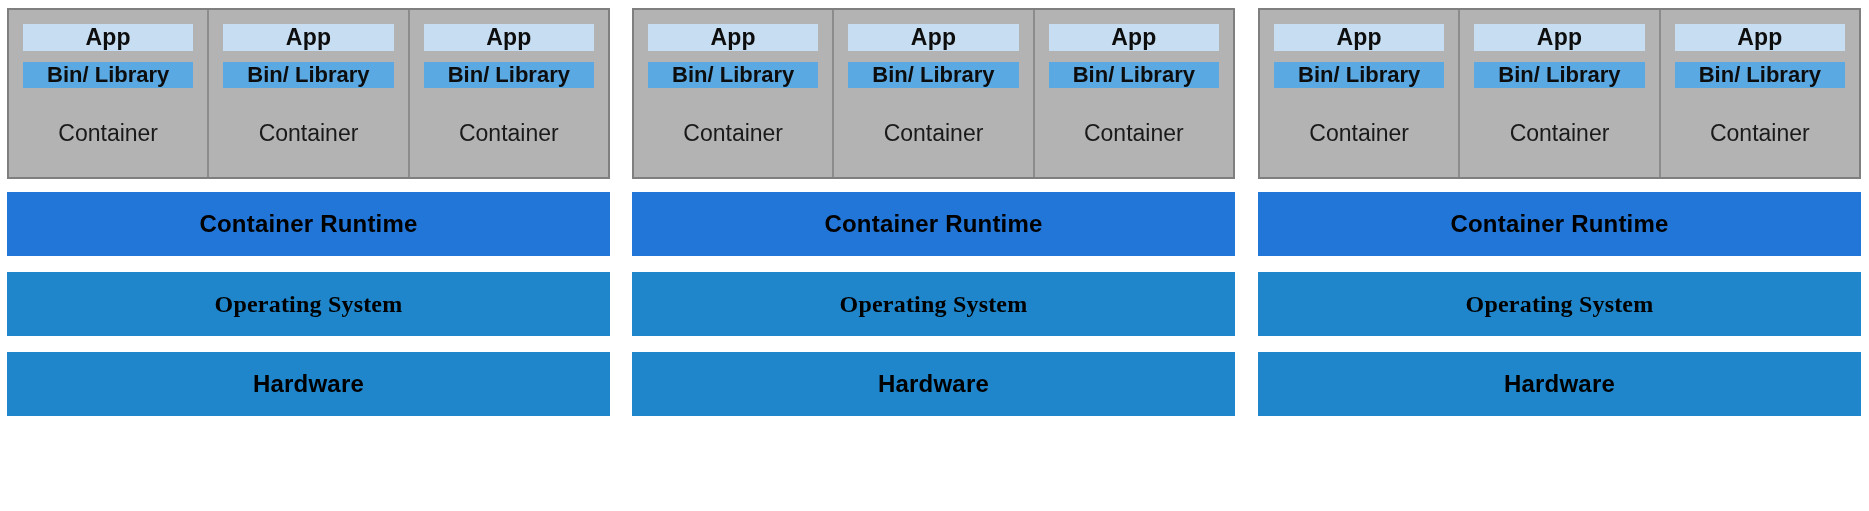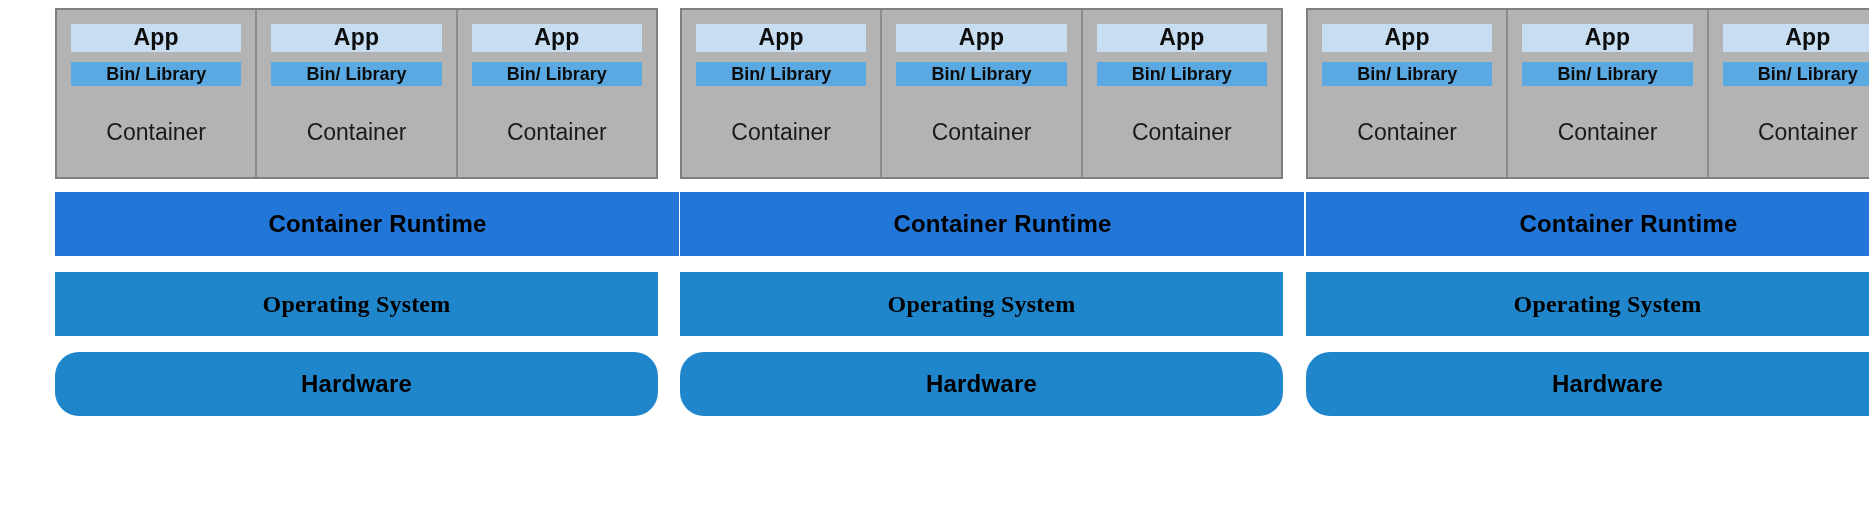--- a/index.html
+++ b/index.html
@@ -19,21 +19,20 @@
     width: 1869px;
     height: 511px;
     background: #ffffff;
   }
 
   
   .stack {
     position: absolute;
     top: 0;
     height: 511px;
-    margin-left: 48px;
   }
 
   
   .container-group {
     position: absolute;
     left: 0;
     top: 8px;
     height: 171px;
     box-sizing: border-box;
     background: #b3b3b3;
@@ -73,21 +72,21 @@
     height: 18px;
   }
 
   .binlib-box {
     background: #5ba9e3;
     height: 42px;
     display: flex;
     align-items: center;
     justify-content: center;
     font-weight: bold;
-    font-size: 18px;
+    font-size: 22px;
     color: #0d0d0d;
     white-space: nowrap;
   }
 
   .container-label {
     height: 100%;
     display: flex;
     align-items: center;
     justify-content: center;
     font-size: 23px;
@@ -101,23 +100,23 @@
     left: 0;
     height: 64px;
     display: flex;
     align-items: center;
     justify-content: center;
     font-weight: bold;
     font-size: 24px;
     color: #000000;
     letter-spacing: 0.2px;
   }
-  .bar-runtime  { top: 192px; background: #2276d8; padding-left: 21px; }
+  .bar-runtime  { top: 192px; background: #2276d8; }
   .bar-os       { top: 272px; background: #1f86cc; font-family: Liberation Serif, serif; }
-  .bar-hardware { top: 352px; background: #1f86cc; border-radius: 24px; }
+  .bar-hardware { top: 352px; background: #1f86cc; }
 </style>
 </head>
 <body>
 
 <div id="stage">
 
   <div class="stack" style="left:7px; width:603px;">
 
     <div class="container-group" style="width:603px;">
       <div class="container-cell">

